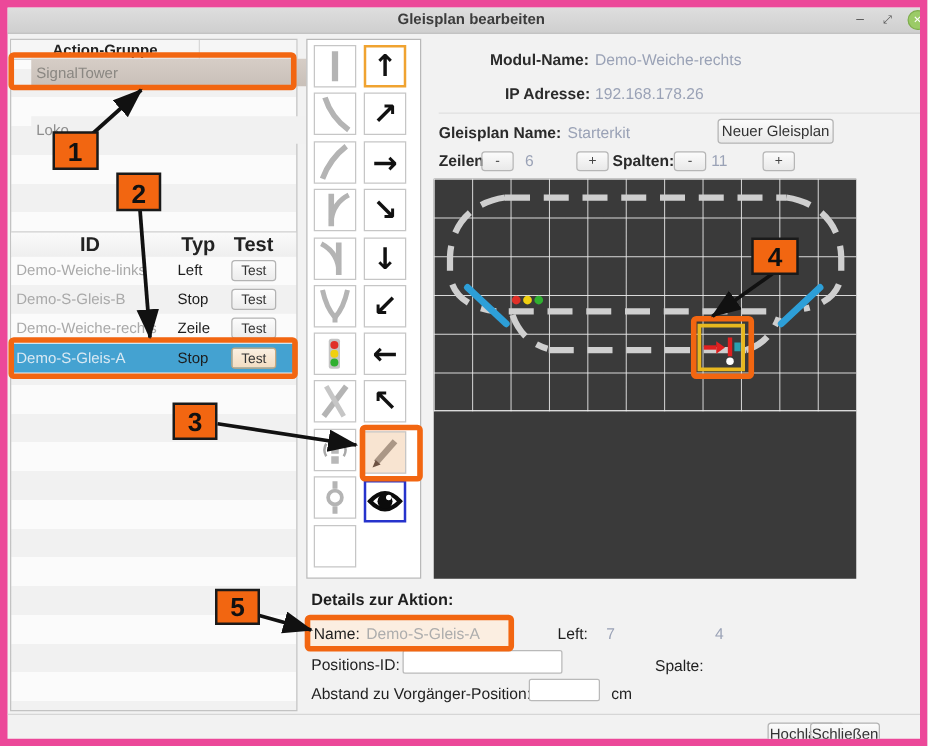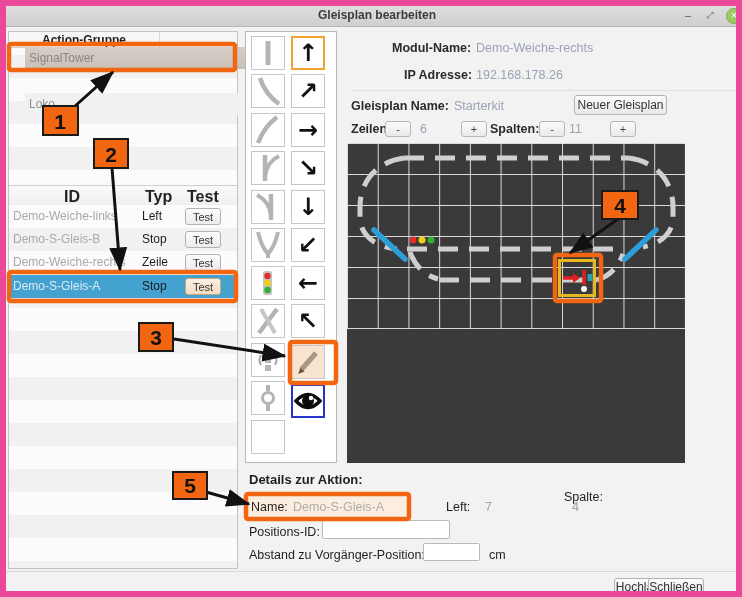--- a/index.html
+++ b/index.html
@@ -258,21 +258,21 @@
       </g>
     </svg>
   </div>
 
   <span class="dt-label" style="left:243px;top:466px;font-weight:bold;font-size:13px;">Details zur Aktion:</span>
   <div id="name-highlight"></div>
   <span class="dt-label" style="left:245px;top:494px;">Name:</span>
   <span class="dt-value" style="left:287px;top:494px;color:#adadad;">Demo-S-Gleis-A</span>
   <span class="dt-label" style="left:440px;top:494px;">Left:</span>
   <span class="dt-value" style="left:479px;top:494px;">7</span>
-  <span class="dt-label" style="left:518px;top:484px;margin-left:40px;">Spalte:</span>
+  <span class="dt-label" style="left:518px;top:520px;">Spalte:</span>
   <span class="dt-value" style="left:566px;top:494px;">4</span>
 
   <span class="dt-label" style="left:243px;top:519px;">Positions-ID:</span>
   <input class="dt-input" style="left: 316px; top: 514px; width: 128px; height: 19px;" value="">
   <span class="dt-label" style="left:243px;top:542px;">Abstand zu Vorgänger-Position:</span>
   <input class="dt-input" style="left: 417px; top: 537px; width: 57px; height: 18px;" value="">
   <span class="dt-label" style="left:483px;top:542px;">cm</span>
 
   <div id="bottom-divider"></div>
   <span class="std-btn" style="left:608px;top:572px;width:61px;height:19px;line-height:17px;">Hochladen</span>

